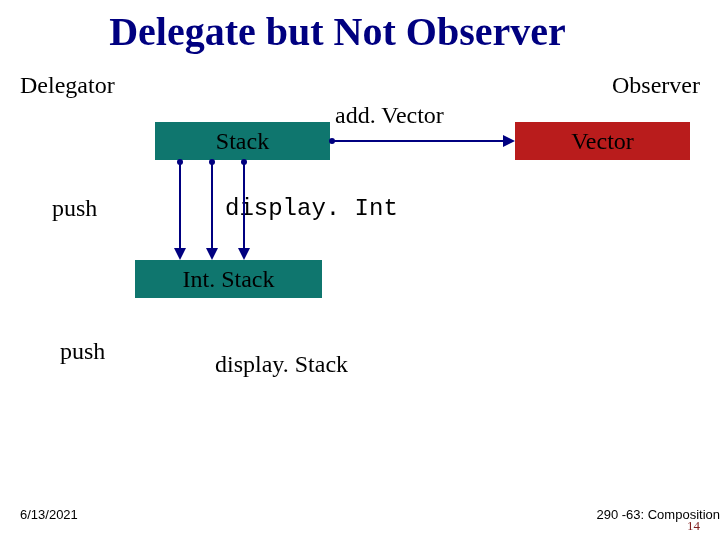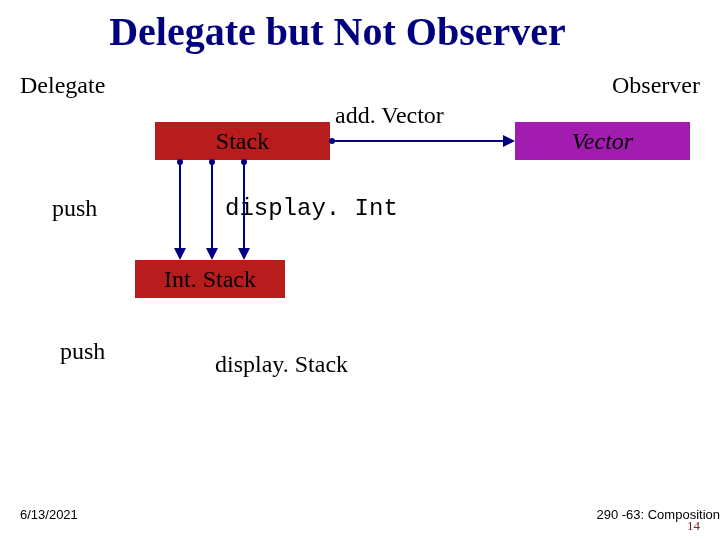--- a/index.html
+++ b/index.html
@@ -28,22 +28,22 @@
   }
   .box {
     position: absolute;
     height: 38px;
     display: flex;
     align-items: center;
     justify-content: center;
     font-size: 24px;
     color: #000;
   }
-  .box-pink { background: #b91c1c; }
-  .box-magenta { background: #a21caf; font-style: italic; }
+  .box-pink { background: #0f766e; }
+  .box-magenta { background: #b91c1c; }
   svg.arrow {
     position: absolute;
     overflow: visible;
   }
   .arrow-line { stroke: #000080; stroke-width: 2; fill: none; }
   .arrow-head { fill: #000080; }
   .arrow-dot  { fill: #000080; }
   .footer-date {
     position: absolute;
     left: 20px;
@@ -69,21 +69,21 @@
     font-size: 13px;
     font-family: Liberation Serif, serif;
     color: #7f1d1d;
   }
 </style>
 </head>
 <body>
 
 <div class="title">Delegate but Not Observer</div>
 
-<div class="label" style="left:20px; top:72px;">Delegate</div>
+<div class="label" style="left:20px; top:72px;">Delegator</div>
 <div class="label" style="right:20px; top:72px;">Observer</div>
 
 <div class="label" style="left:335px; top:102px;">add. Vector</div>
 
 <div class="box box-pink" style="left:155px; top:122px; width:175px;">
   <span>Stack</span>
 </div>
 
 <div class="box box-magenta" style="left:515px; top:122px; width:175px;">
   <span>Vector</span>
@@ -92,21 +92,21 @@
 <svg class="arrow" style="left:330px; top:139px; width:185px; height:4px;">
   <circle class="arrow-dot" cx="2" cy="2" r="3"></circle>
   <line class="arrow-line" x1="2" y1="2" x2="176" y2="2"></line>
   <polygon class="arrow-head" points="185,2 173,-4 173,8"></polygon>
 </svg>
 
 <div class="label" style="left:52px; top:195px;">push</div>
 
 <div class="label" style="left:225px; top:195px;font-family:Liberation Mono, monospace;">display. Int</div>
 
-<div class="box box-pink" style="left:135px; top:260px; width:150px;">
+<div class="box box-pink" style="left:135px; top:260px; width:187px;">
   <span>Int. Stack</span>
 </div>
 
 <svg class="arrow" style="left:176px; top:160px; width:8px; height:100px;">
   <circle class="arrow-dot" cx="4" cy="2" r="3"></circle>
   <line class="arrow-line" x1="4" y1="2" x2="4" y2="91"></line>
   <polygon class="arrow-head" points="4,100 -2,88 10,88"></polygon>
 </svg>
 <svg class="arrow" style="left:208px; top:160px; width:8px; height:100px;">
   <circle class="arrow-dot" cx="4" cy="2" r="3"></circle>

